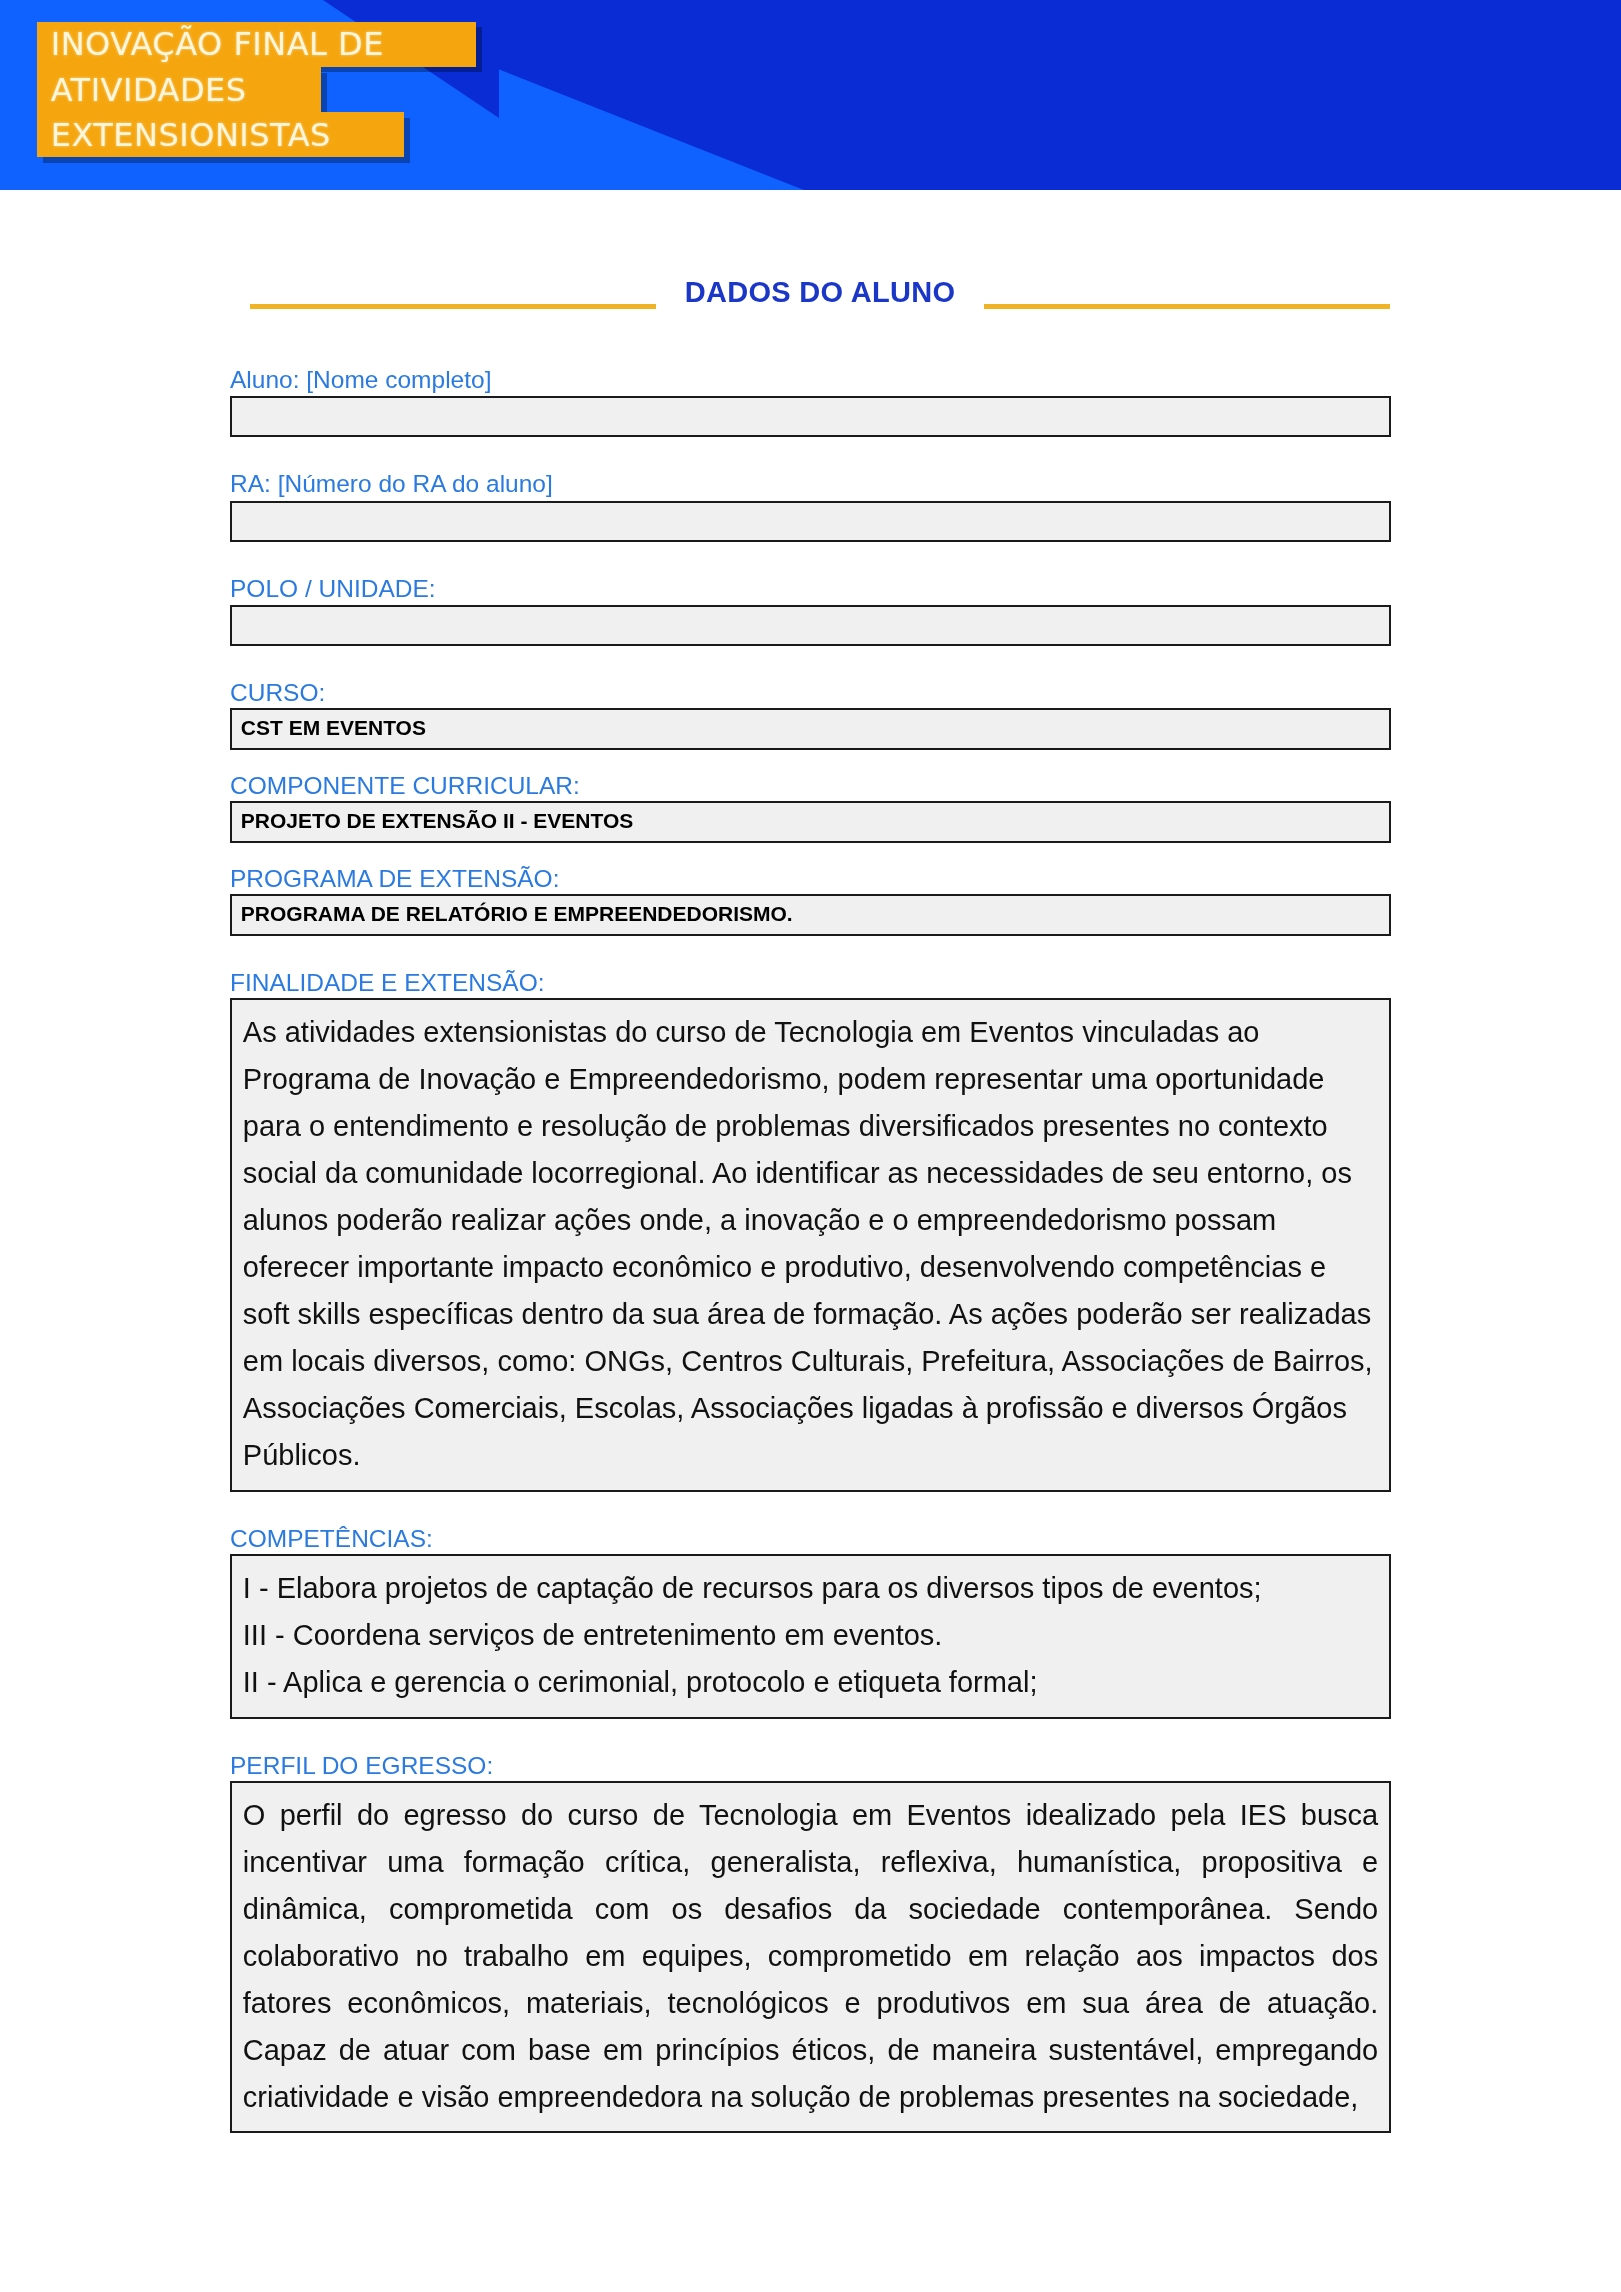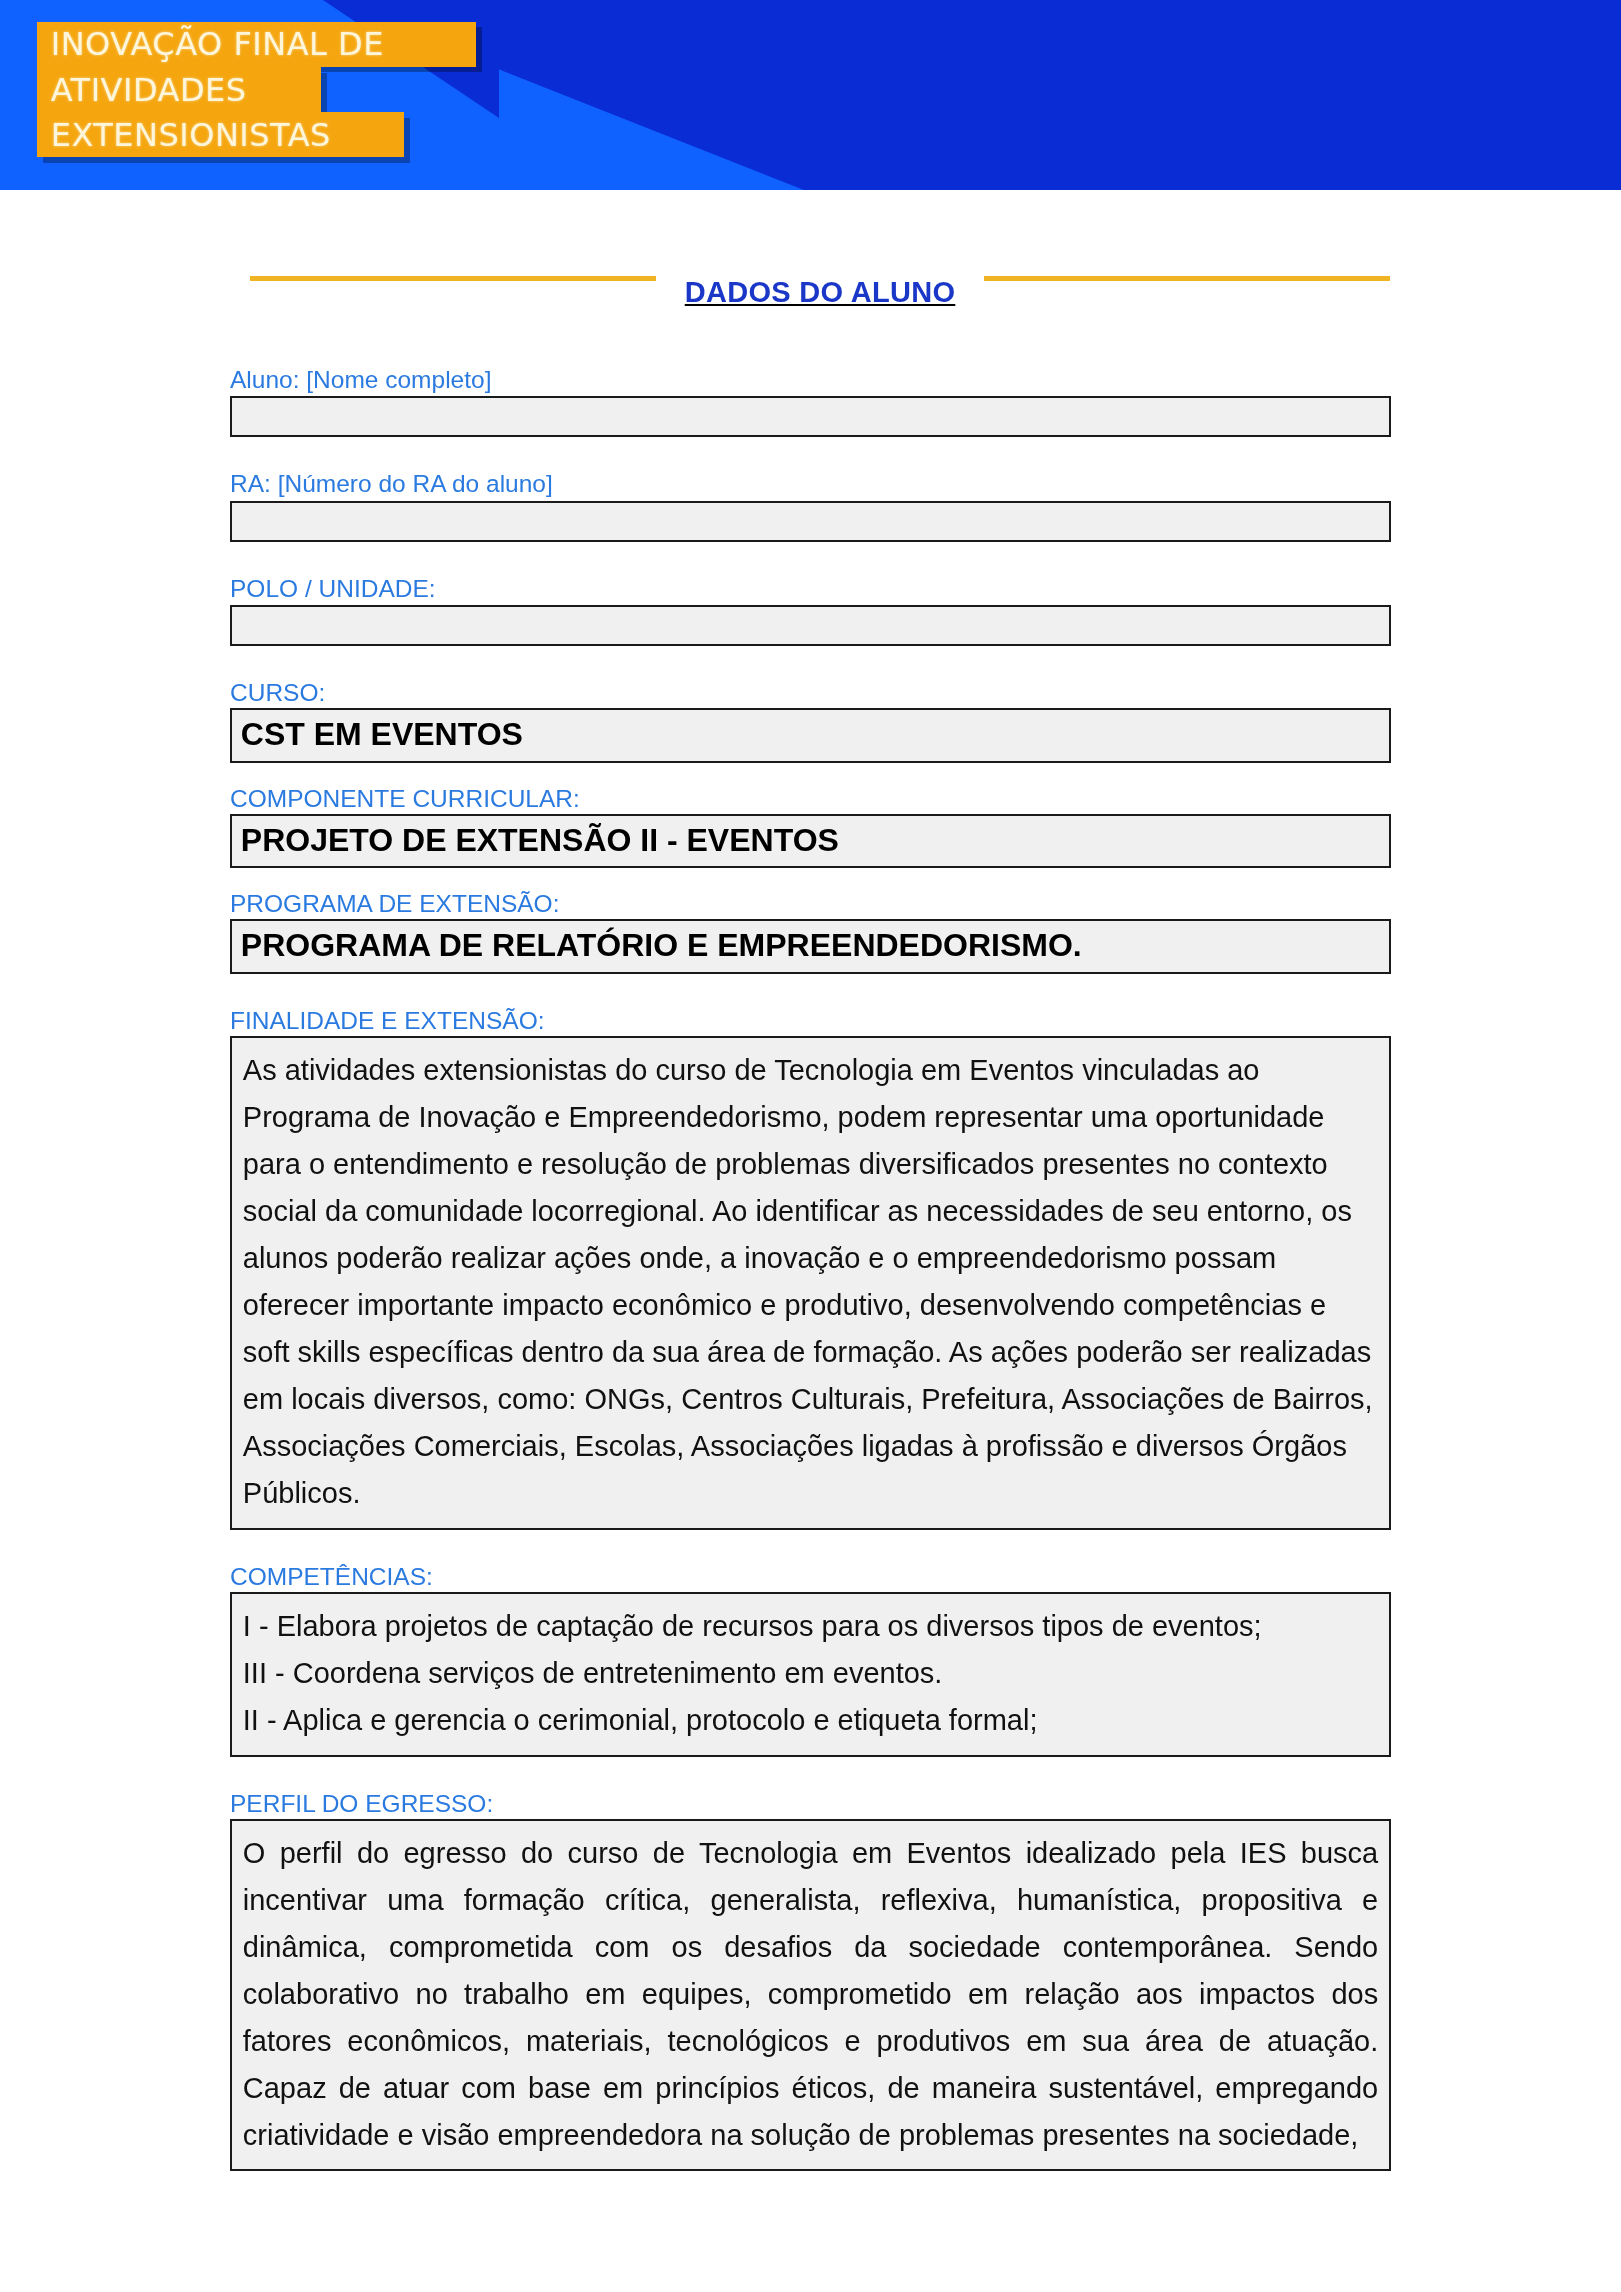--- a/index.html
+++ b/index.html
@@ -75,25 +75,24 @@
   
   .page {
     position: relative;
     width: 1621px;
     padding: 0;
   }
 
   
   .section-heading {
     display: flex;
-    align-items: flex-start;
+    align-items: flex-end;
     gap: 0;
     margin: 86px 0 0 0;
     padding: 0 231px 0 250px;
-    text-decoration: underline;
   }
   .rule {
     height: 4.9px;
     background: #f0b323;
     flex: 1 1 auto;
     min-width: 39px;
   }
   .section-heading-text {
     font-family: "Liberation Sans", sans-serif;
     font-weight: bold;
@@ -123,21 +122,21 @@
 
   .field-box {
     background: #f0f0f0;
     border: 2px solid #1a1a1a;
     width: 1161px;
   }
   .field-box.empty { height: 41px; }
   .field-box.value {
     padding: 5.9px 8.8px 7.8px 8.8px;
     font-weight: bold;
-    font-size: 32px;
+    font-size: 21px;
     color: #000000;
     line-height: 1.15;
     white-space: nowrap;
   }
   .field-box.paragraph {
     padding: 8.8px 10.8px 10.8px 10.8px;
     font-size: 29px;
     color: #111111;
     line-height: 1.62;
   }

